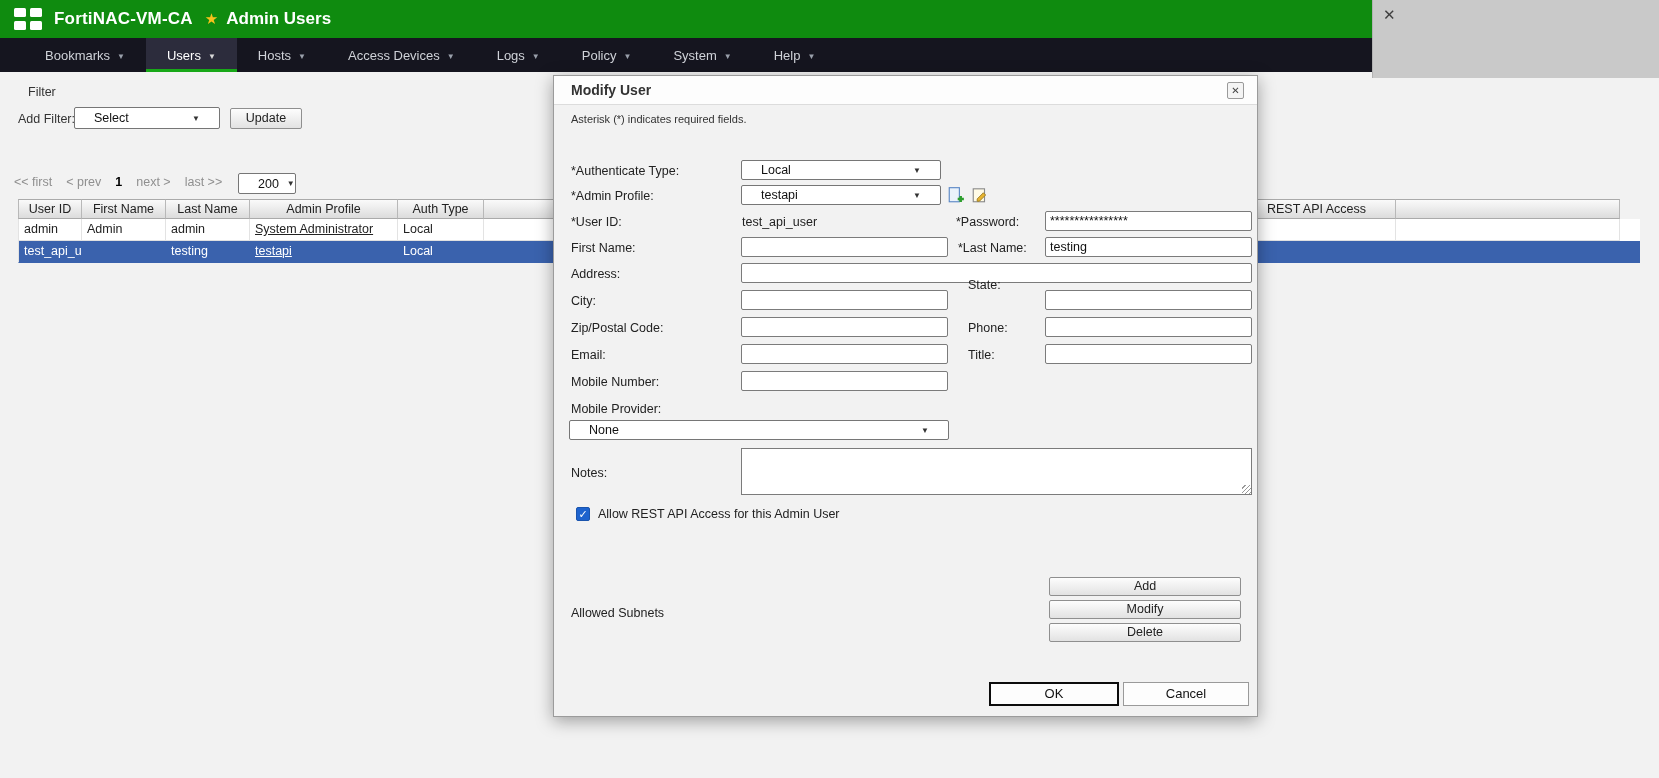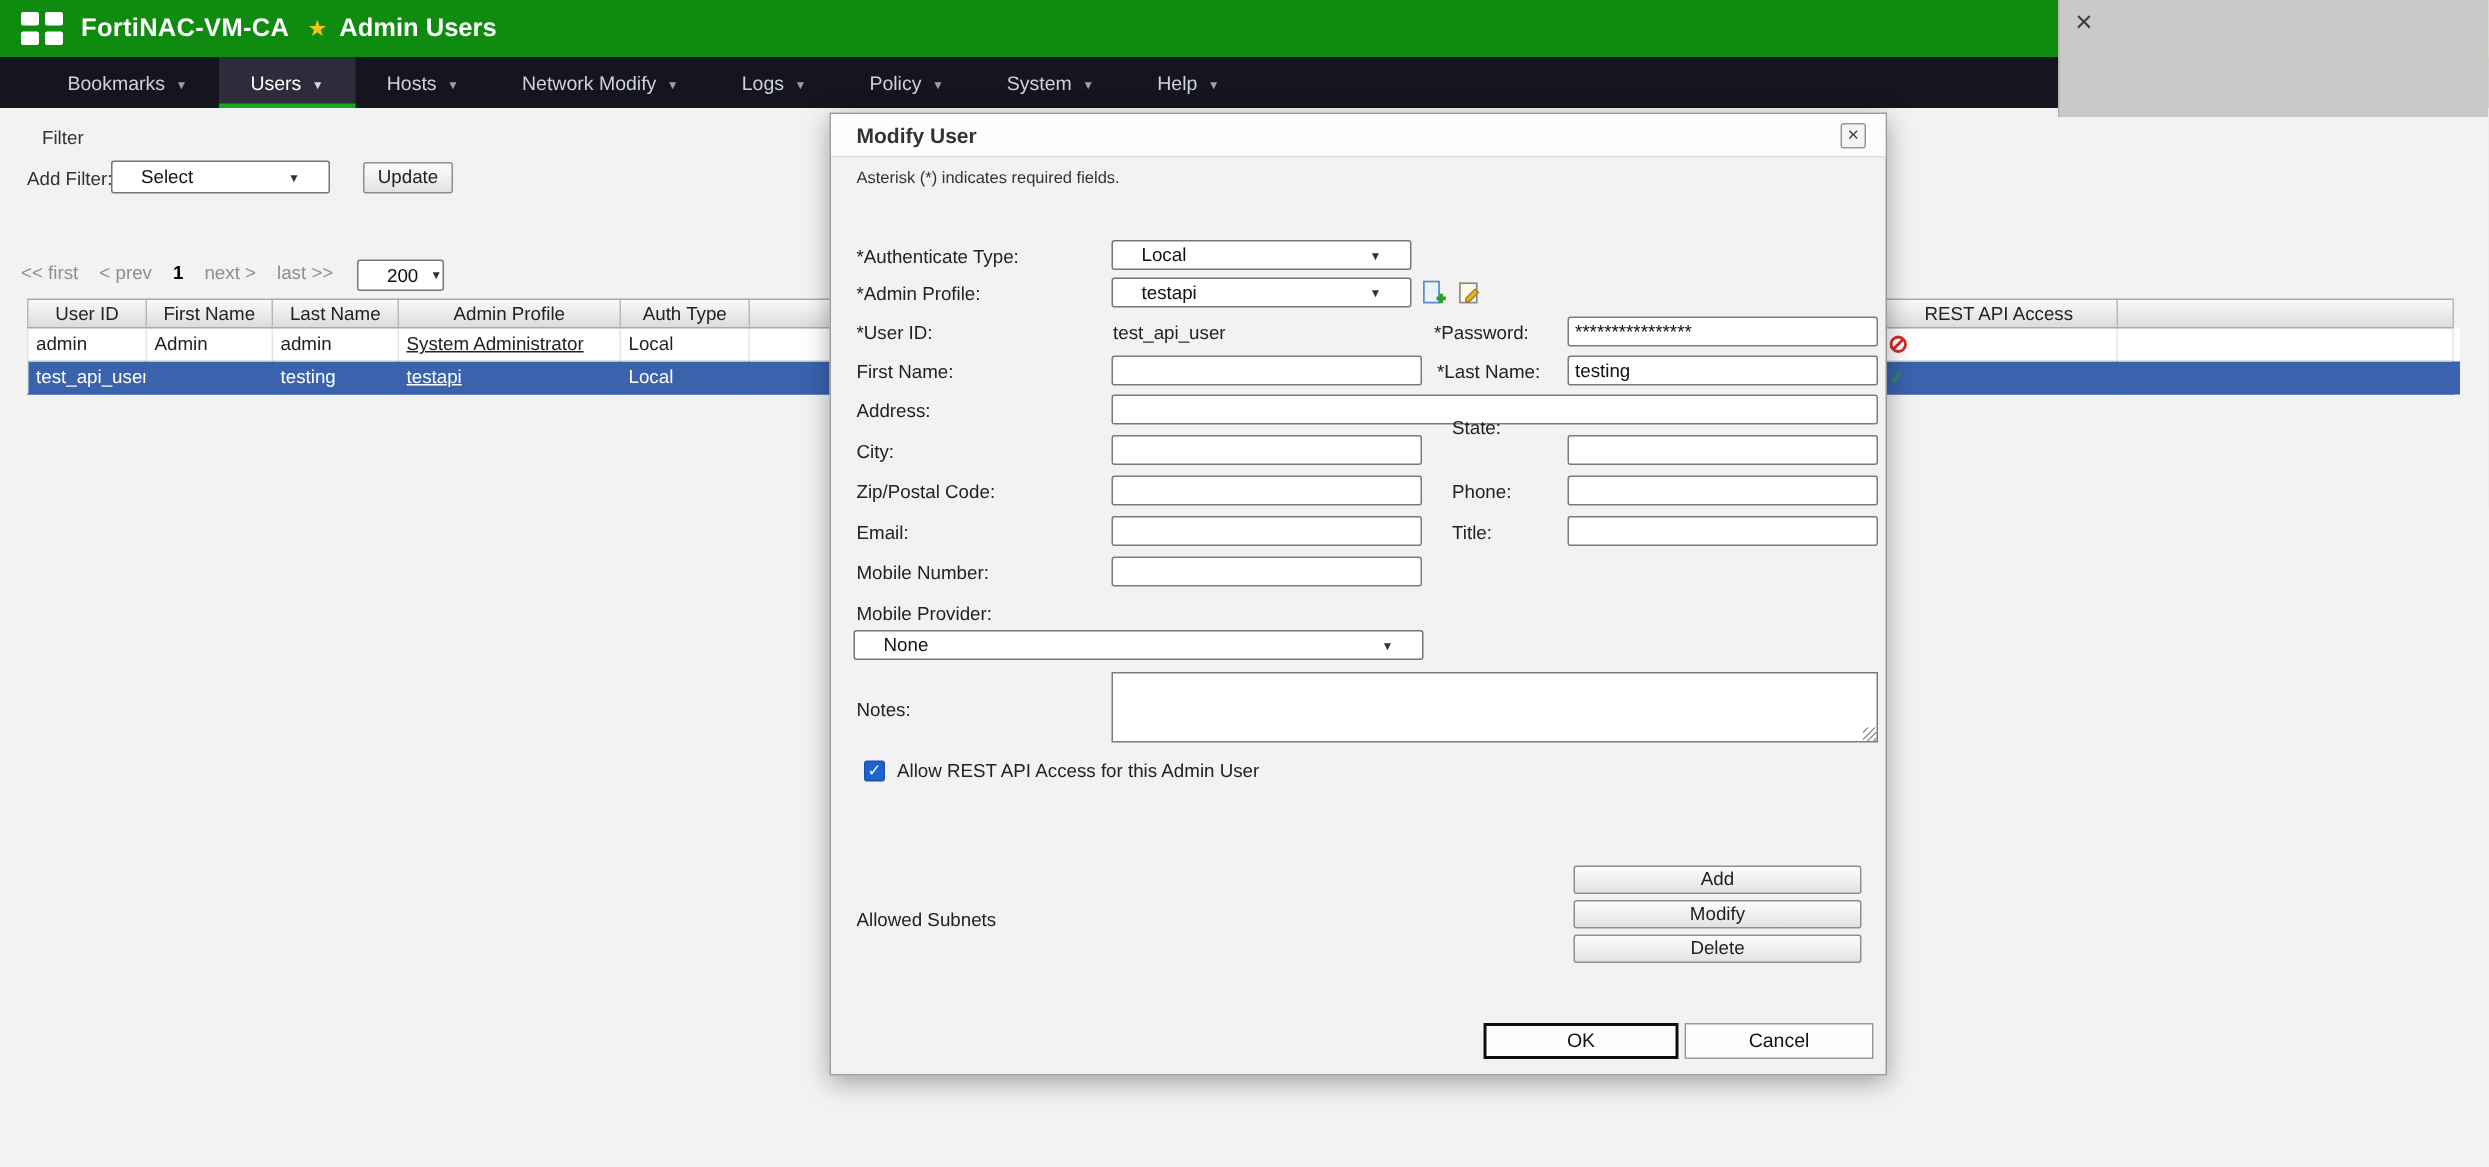--- a/index.html
+++ b/index.html
@@ -39,21 +39,21 @@
   
   .tbl{position:absolute;left:18px;top:199px;width:1622px;}
   .trow{display:flex;width:1622px;}
   .th{height:20px;line-height:19px;background:linear-gradient(#fafafa,#dcdcdc);border-top:1px solid #aaa;border-bottom:1px solid #aaa;border-right:1px solid #b8b8b8;font-size:12.5px;color:#222;text-align:center;overflow:hidden;white-space:nowrap;}
   .th:first-child{border-left:1px solid #b8b8b8;}
   .td{height:22px;line-height:21px;font-size:12.5px;color:#222;padding-left:5px;border-right:1px solid #e3e3e3;border-bottom:1px solid #e0e0e0;overflow:hidden;white-space:nowrap;}
   .td:first-child{border-left:1px solid #e3e3e3;}
   .row-normal{background:#fff;}
   .row-selected{background:#3a62ad;}
   .row-selected .td{color:#fff;border-right-color:#3a62ad;border-bottom-color:#3a62ad;}
-  .c0{width:80px;} .c1{width:84px;} .c2{width:84px;} .c3{width:148px;} .c4{width:86px;} .c5{width:754px;} .c6{width:158px;} .c7{width:224px;}
+  .c0{width:64px;} .c1{width:84px;} .c2{width:84px;} .c3{width:148px;} .c4{width:86px;} .c5{width:754px;} .c6{width:158px;} .c7{width:224px;}
   .cell-link{text-decoration:underline;cursor:pointer;}
   .ok-check{color:#27a327;font-weight:bold;font-size:13px;}
 
   
   .modal{position:absolute;left:553px;top:75px;width:705px;height:642px;background:#f2f2f2;border:1px solid #9b9b9b;box-shadow:0 4px 16px rgba(0,0,0,.35);z-index:10;}
   .modal-titlebar{position:absolute;left:0;top:0;width:100%;height:29px;background:#fdfdfd;border-bottom:1px solid #dcdcdc;}
   .modal-title{position:absolute;left:17px;top:6px;font-size:14px;font-weight:bold;color:#333;}
   .modal-close{position:absolute;top:6px;right:13px;width:17px;height:17px;border:1px solid #9a9a9a;background:#f4f4f4;text-align:center;line-height:15px;font-size:10px;color:#444;cursor:pointer;border-radius:2px;}
   .m-note{position:absolute;left:17px;top:37px;font-size:11px;color:#333;}
   .m-section{position:absolute;left:8px;top:55px;width:688px;height:20px;background:#f8f8f8;border-bottom:1px solid #e6e6e6;font-size:12.5px;color:#444;line-height:19px;padding-left:14px;}
@@ -114,21 +114,21 @@
     </div>
     <div class="menu-item active">
       <span>Users</span>
       <span class="caret">▼</span>
     </div>
     <div class="menu-item">
       <span>Hosts</span>
       <span class="caret">▼</span>
     </div>
     <div class="menu-item">
-      <span>Network Modify</span>
+      <span>Access Devices</span>
       <span class="caret">▼</span>
     </div>
     <div class="menu-item">
       <span>Logs</span>
       <span class="caret">▼</span>
     </div>
     <div class="menu-item">
       <span>Policy</span>
       <span class="caret">▼</span>
     </div>
@@ -141,21 +141,21 @@
       <span class="caret">▼</span>
     </div>
   </div>
 
   <div class="content-label" style="left:28px;top:85px;">Filter</div>
   <div class="content-label" style="left:18px;top:112px;">Add Filter:</div>
   <div class="dd" style="left:74px;top:107px;width:146px;height:22px;">
     <span>Select</span>
     <span class="sel-caret">▼</span>
   </div>
-  <div class="btn" style="left:230px;top:108px;width:60px;height:21px;line-height:19px;margin-left:12px;">Update</div>
+  <div class="btn" style="left:230px;top:108px;width:72px;height:21px;line-height:19px;">Update</div>
 
 
   <div class="pager">
     <span class="pg-link">&lt;&lt; first</span>
     <span class="pg-link">&lt; prev</span>
     <span class="pg-cur">1</span>
     <span class="pg-link">next &gt;</span>
     <span class="pg-link">last &gt;&gt;</span>
   </div>
   <div class="dd" style="left:238px;top:173px;width:58px;height:21px;">

